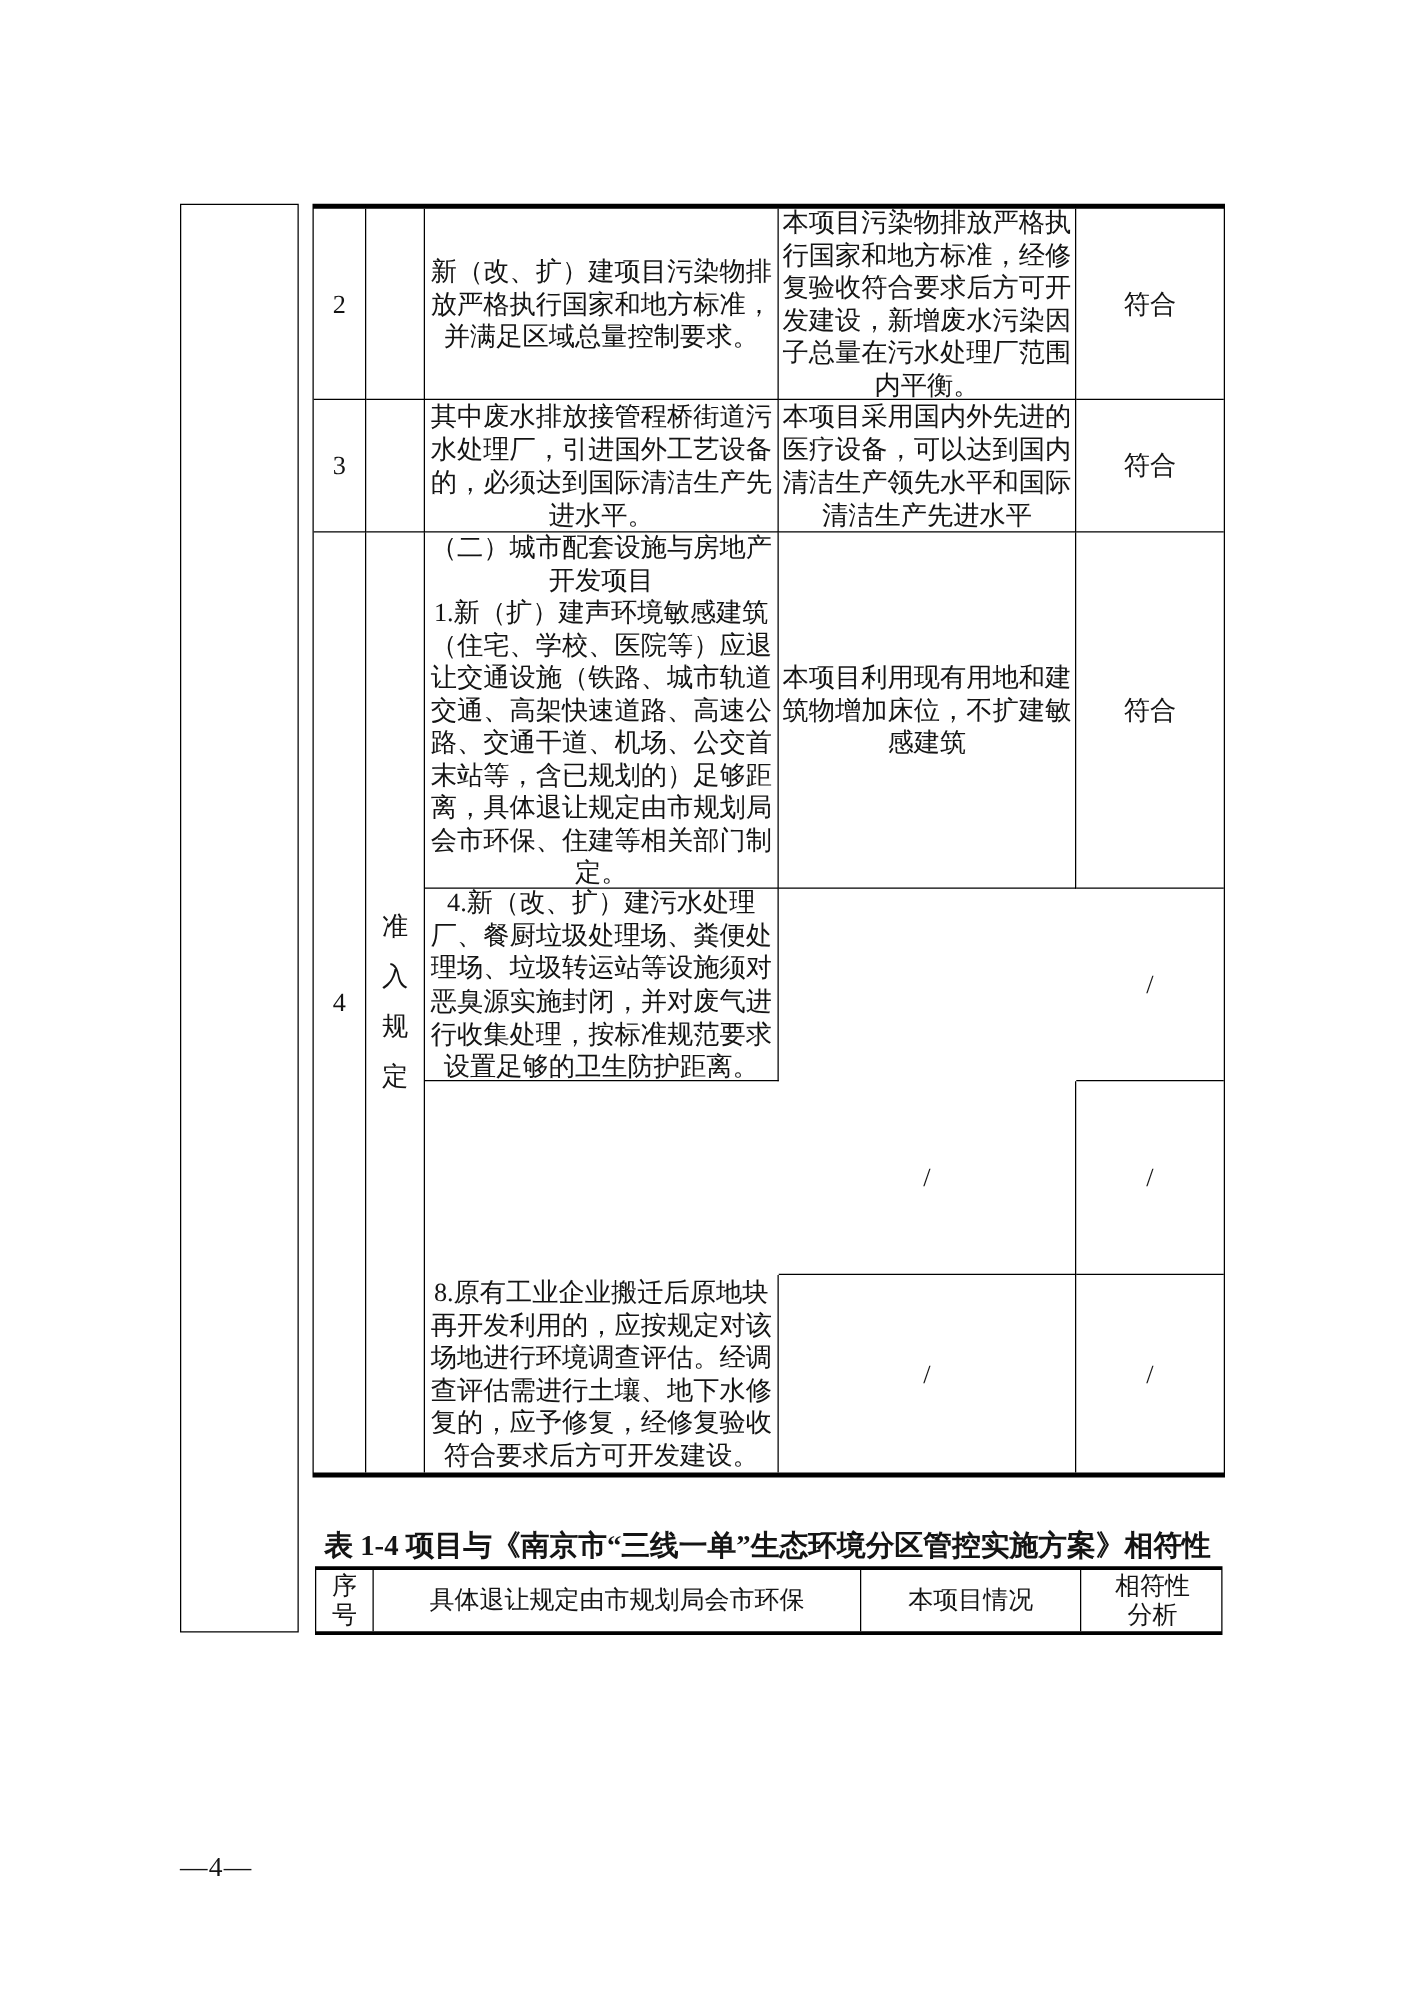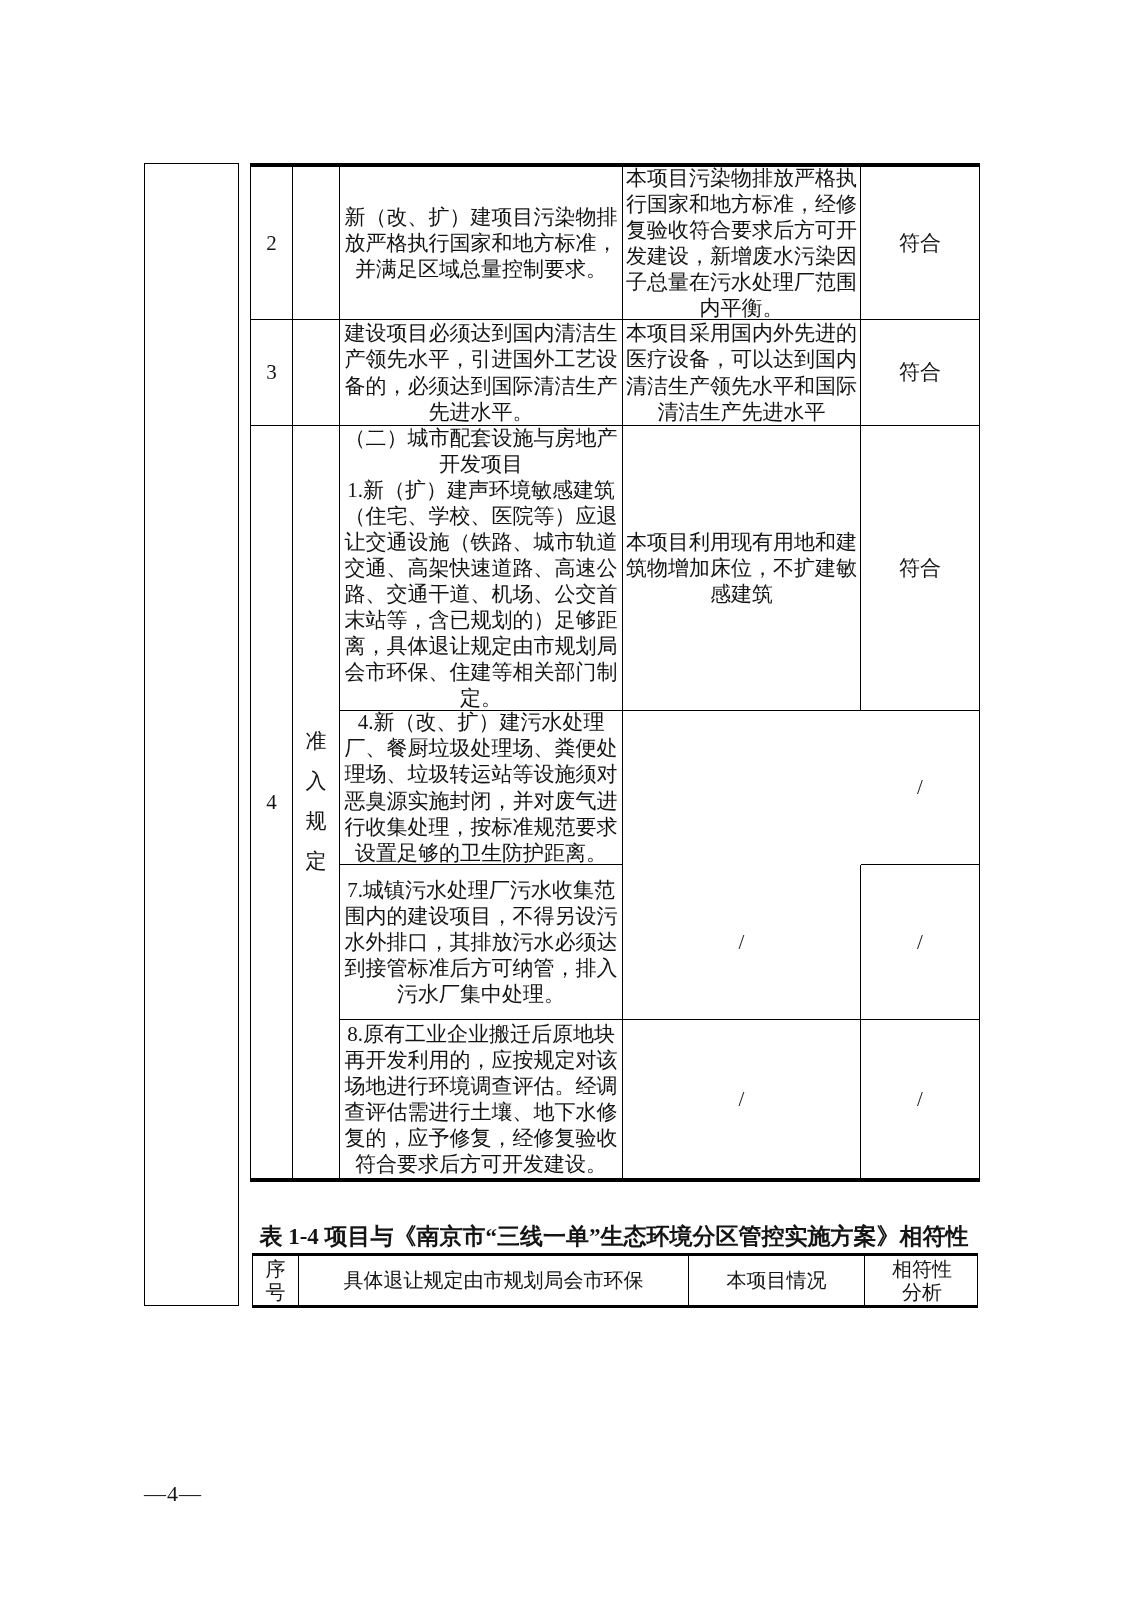--- a/index.html
+++ b/index.html
@@ -74,38 +74,37 @@
   <div class="t1">
 
     <div class="c">2</div>
     <div class="c"></div>
     <div class="c">新（改、扩）建项目污染物排放严格执行国家和地方标准，并满足区域总量控制要求。</div>
     <div class="c">本项目污染物排放严格执行国家和地方标准，经修复验收符合要求后方可开发建设，新增废水污染因子总量在污水处理厂范围内平衡。</div>
     <div class="c lastcol">符合</div>
 
     <div class="c">3</div>
     <div class="c"></div>
-    <div class="c">建设项目必须达到国内清洁生产领先水平，引进国外工艺设备的，必须达到国际清洁生产先进水平。</div>
+    <div class="c">其中废水排放接管程桥街道污水处理厂，引进国外工艺设备的，必须达到国际清洁生产先进水平。</div>
     <div class="c">本项目采用国内外先进的医疗设备，可以达到国内清洁生产领先水平和国际清洁生产先进水平</div>
     <div class="c lastcol">符合</div>
 
     <div class="c span4 lastrow" style="grid-column:1;">4</div>
     <div class="c span4 lastrow vertical-label" style="grid-column:2;">
       <span>准入规定</span>
     </div>
 
     <div class="c" style="grid-row:3;grid-column:3;">（二）城市配套设施与房地产开发项目
 1.新（扩）建声环境敏感建筑（住宅、学校、医院等）应退让交通设施（铁路、城市轨道交通、高架快速道路、高速公路、交通干道、机场、公交首末站等，含已规划的）足够距离，具体退让规定由市规划局会市环保、住建等相关部门制定。</div>
     <div class="c" style="grid-row:3;grid-column:4;">本项目利用现有用地和建筑物增加床位，不扩建敏感建筑</div>
     <div class="c lastcol" style="grid-row:3;grid-column:5;">符合</div>
 
     <div class="c" style="grid-row:4;grid-column:3;">4.新（改、扩）建污水处理厂、餐厨垃圾处理场、粪便处理场、垃圾转运站等设施须对恶臭源实施封闭，并对废气进行收集处理，按标准规范要求设置足够的卫生防护距离。</div>
     <div class="c lastcol" style="grid-row:4;grid-column:5;">/</div>
 
-    <div class="c" style="grid-row:5;grid-column:3;">7.城镇污水处理厂污水收集范围内的建设项目，不得另设污水外排口，其排放污水必须达到接管标准后方可纳管，排入污水厂集中处理。</div>
     <div class="c" style="grid-row:5;grid-column:4;">/</div>
     <div class="c lastcol" style="grid-row:5;grid-column:5;">/</div>
 
     <div class="c lastrow" style="grid-row:6;grid-column:3;">8.原有工业企业搬迁后原地块再开发利用的，应按规定对该场地进行环境调查评估。经调查评估需进行土壤、地下水修复的，应予修复，经修复验收符合要求后方可开发建设。</div>
     <div class="c lastrow" style="grid-row:6;grid-column:4;">/</div>
     <div class="c lastcol lastrow" style="grid-row:6;grid-column:5;">/</div>
   </div>
 
   <div class="caption">表 1-4 项目与《南京市“三线一单”生态环境分区管控实施方案》相符性
 分析</div>

